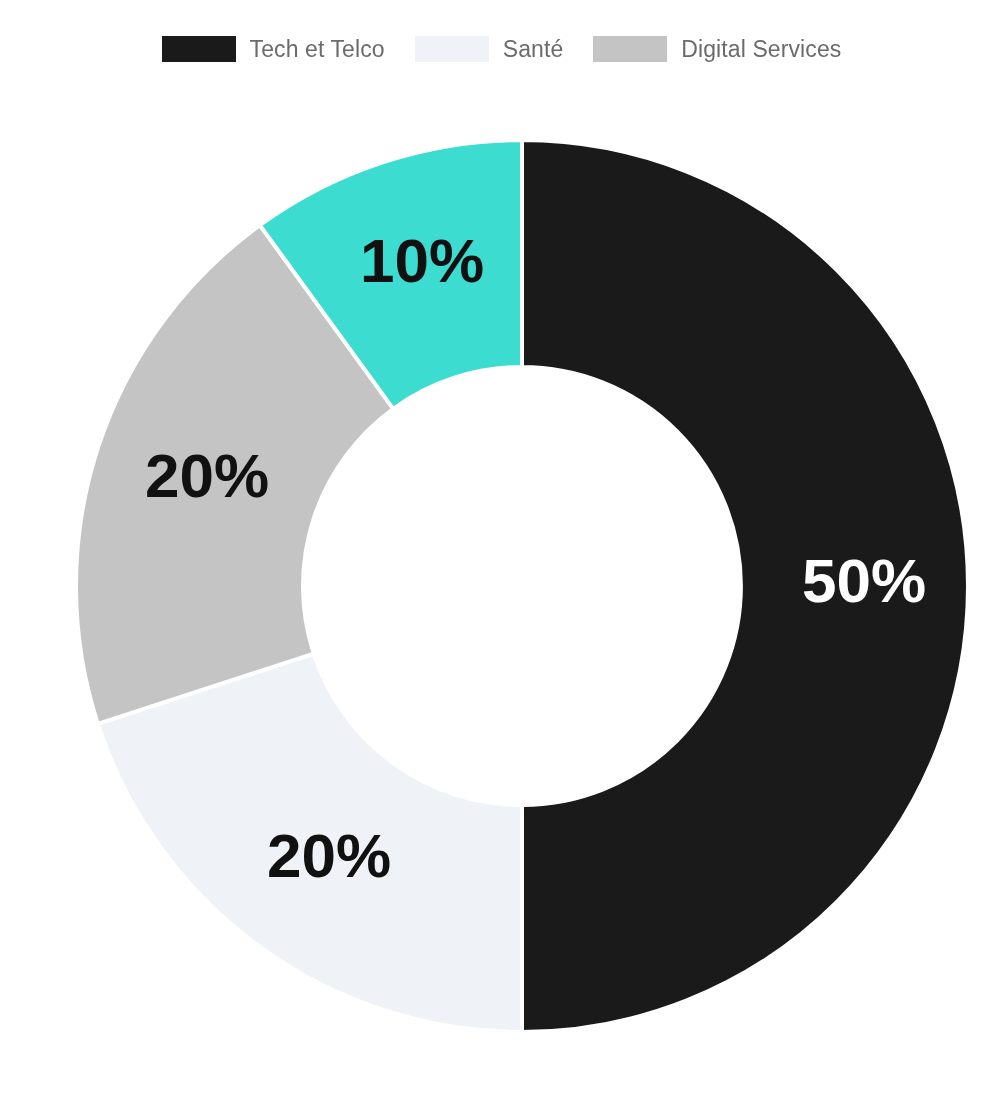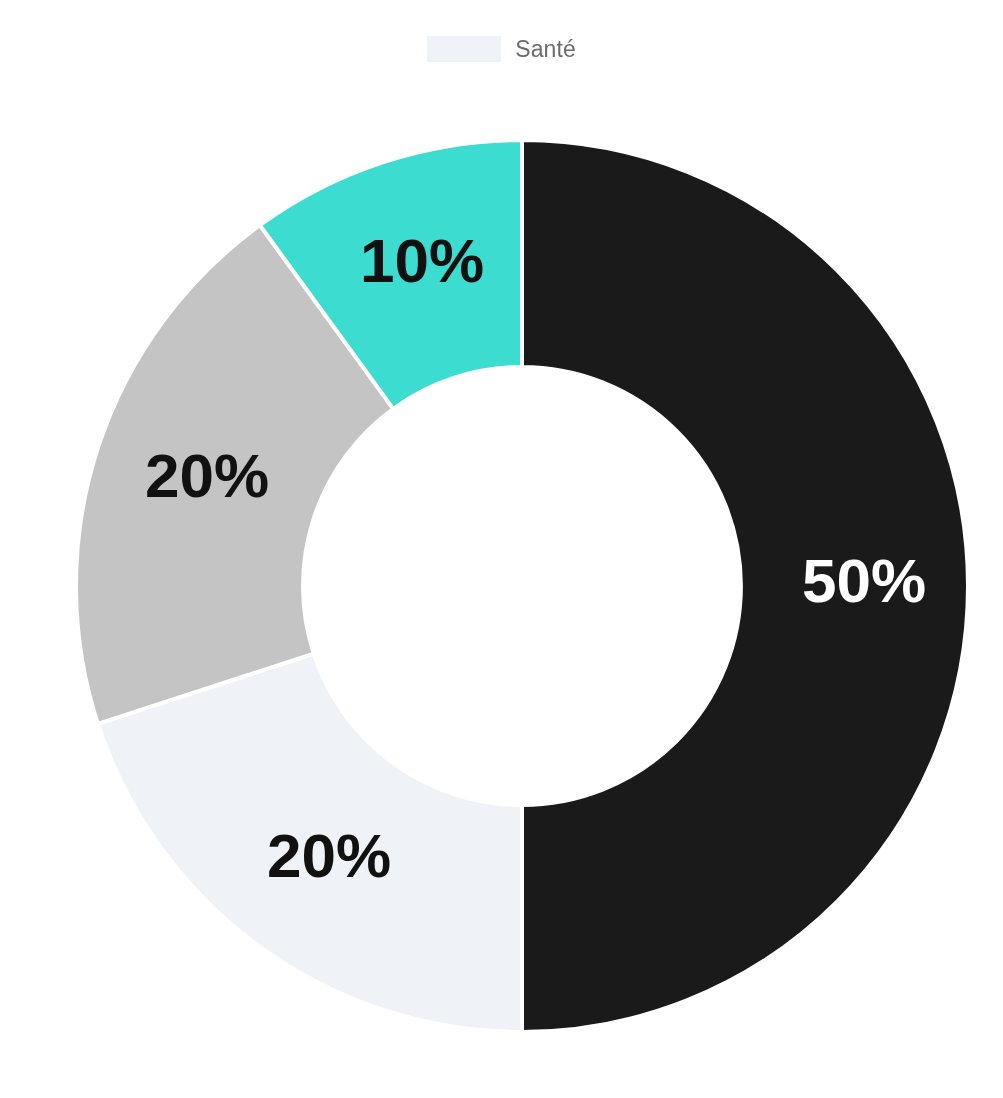--- a/index.html
+++ b/index.html
@@ -84,22 +84,30 @@
 </style>
 </head>
 <body>
 
 <div id="chart-root">
 
   <div class="legend">
 
     <div class="legend-row">
       <div class="legend-item">
+        <span class="legend-swatch" style="background: rgb(26, 26, 26);"></span>
+        <span class="legend-label">Tech et Telco</span>
+      </div>
+      <div class="legend-item">
         <span class="legend-swatch" style="background: rgb(239, 243, 247);"></span>
         <span class="legend-label">Santé</span>
+      </div>
+      <div class="legend-item">
+        <span class="legend-swatch" style="background: rgb(196, 196, 196);"></span>
+        <span class="legend-label">Digital Services</span>
       </div>
     </div>
 
 
   </div>
 
   <div class="donut-wrap">
     <svg class="donut-svg" id="donut-svg" viewBox="0 0 1003 1098">
         <path d="M 522 140 A 446 446 0 0 1 522 1032 L 522 805 A 219 219 0 0 0 522 367 Z" fill="#1a1a1a" stroke="#ffffff" stroke-width="4" stroke-linejoin="miter"></path>
         <path d="M 522 1032 A 446 446 0 0 1 97.82879373236153 723.8215794912267 L 313.7186229313614 653.6747217681135 A 219 219 0 0 0 522 805 Z" fill="#eff3f7" stroke="#ffffff" stroke-width="4" stroke-linejoin="miter"></path>

